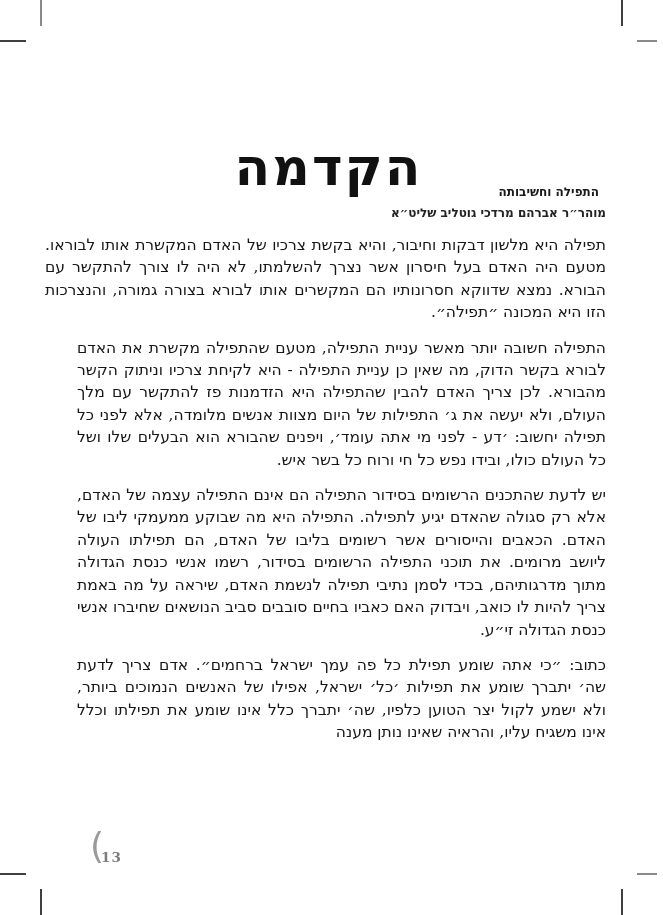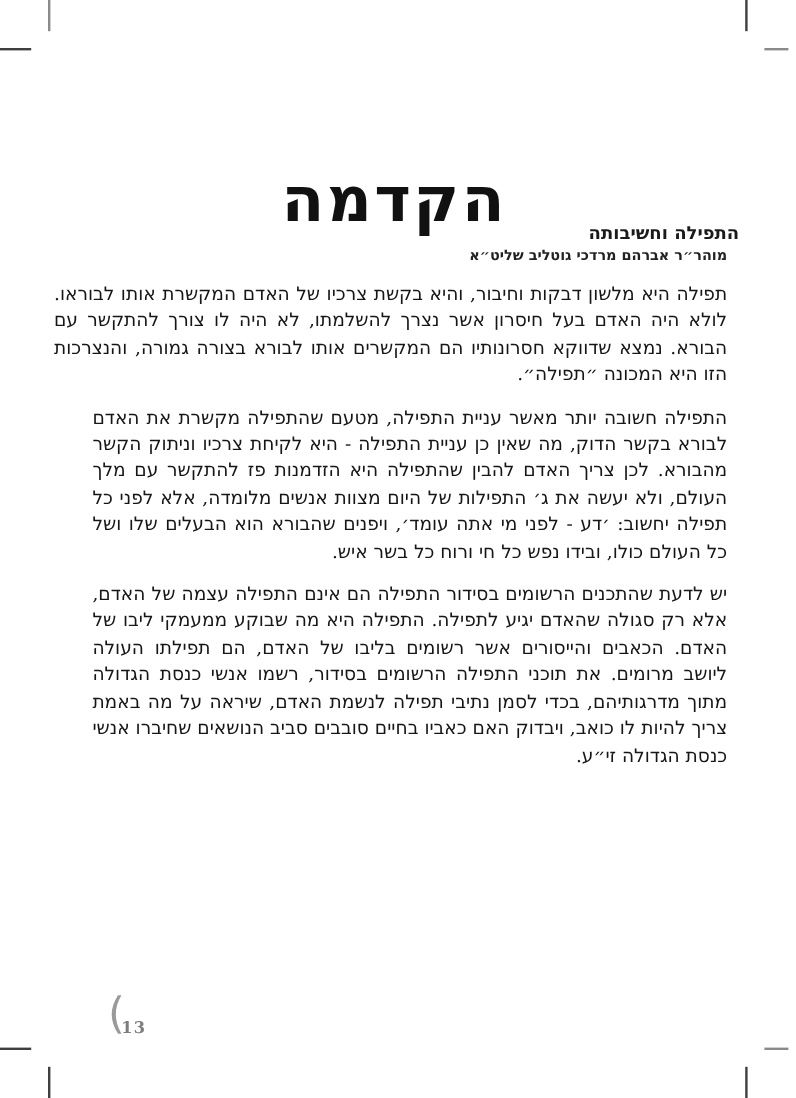--- a/index.html
+++ b/index.html
@@ -38,25 +38,25 @@
       text-align: center;
       direction: rtl;
       font-size: 52px;
       font-weight: bold;
       letter-spacing: 2px;
       color: #111111;
       line-height: 1.15;
     }
     .section-heading {
       position: absolute;
-      right: 41px;
+      right: 58px;
       top: 185px;
       direction: rtl;
       text-align: right;
-      font-size: 15px;
+      font-size: 12px;
       font-weight: bold;
       color: #1a1a1a;
       line-height: 1.2;
     }
     .section-byline {
       position: absolute;
       right: 51px;
       top: 206px;
       direction: rtl;
       text-align: center;
@@ -125,23 +125,24 @@
   <div class="crop v br-v"></div>
   <div class="crop h br-h"></div>
 
   <h1 class="page-title">הקדמה</h1>
 
   <div class="section-heading">התפילה וחשיבותה</div>
 
   <div class="section-byline">מוהר״ר אברהם מרדכי גוטליב שליט״א</div>
 
   <div class="body-text">
-    <p>תפילה היא מלשון דבקות וחיבור, והיא בקשת צרכיו של האדם המקשרת אותו לבוראו. לולא היה האדם בעל חיסרון אשר נצרך להשלמתו, לא היה לו צורך להתקשר עם הבורא. נמצא שדווקא חסרונותיו הם המקשרים אותו לבורא בצורה גמורה, והנצרכות הזו היא המכונה ״תפילה״.</p>
+    <p>תפילה היא מלשון דבקות וחיבור, והיא בקשת צרכיו של האדם המקשרת אותו לבוראו. מטעם היה האדם בעל חיסרון אשר נצרך להשלמתו, לא היה לו צורך להתקשר עם הבורא. נמצא שדווקא חסרונותיו הם המקשרים אותו לבורא בצורה גמורה, והנצרכות הזו היא המכונה ״תפילה״.</p>
     <p class="emph">התפילה חשובה יותר מאשר עניית התפילה, מטעם שהתפילה מקשרת את האדם לבורא בקשר הדוק, מה שאין כן עניית התפילה - היא לקיחת צרכיו וניתוק הקשר מהבורא. לכן צריך האדם להבין שהתפילה היא הזדמנות פז להתקשר עם מלך העולם, ולא יעשה את ג׳ התפילות של היום מצוות אנשים מלומדה, אלא לפני כל תפילה יחשוב: ׳דע - לפני מי אתה עומד׳, ויפנים שהבורא הוא הבעלים שלו ושל כל העולם כולו, ובידו נפש כל חי ורוח כל בשר איש.</p>
     <p class="emph">יש לדעת שהתכנים הרשומים בסידור התפילה הם אינם התפילה עצמה של האדם, אלא רק סגולה שהאדם יגיע לתפילה. התפילה היא מה שבוקע ממעמקי ליבו של האדם. הכאבים והייסורים אשר רשומים בליבו של האדם, הם תפילתו העולה ליושב מרומים. את תוכני התפילה הרשומים בסידור, רשמו אנשי כנסת הגדולה מתוך מדרגותיהם, בכדי לסמן נתיבי תפילה לנשמת האדם, שיראה על מה באמת צריך להיות לו כואב, ויבדוק האם כאביו בחיים סובבים סביב הנושאים שחיברו אנשי כנסת הגדולה זי״ע.</p>
+    <p class="emph">כתוב: ״כי אתה שומע תפילת כל פה עמך ישראל ברחמים״. אדם צריך לדעת שה׳ יתברך שומע את תפילות ׳כל׳ ישראל, אפילו של האנשים הנמוכים ביותר, ולא ישמע לקול יצר הטוען כלפיו, שה׳ יתברך כלל אינו שומע את תפילתו וכלל אינו משגיח עליו, והראיה שאינו נותן מענה</p>
   </div>
 
   <div class="footer">
     <span class="ornament">(</span>
     <span class="page-number">13</span>
   </div>
 
 </div>
 
 </body></html>

